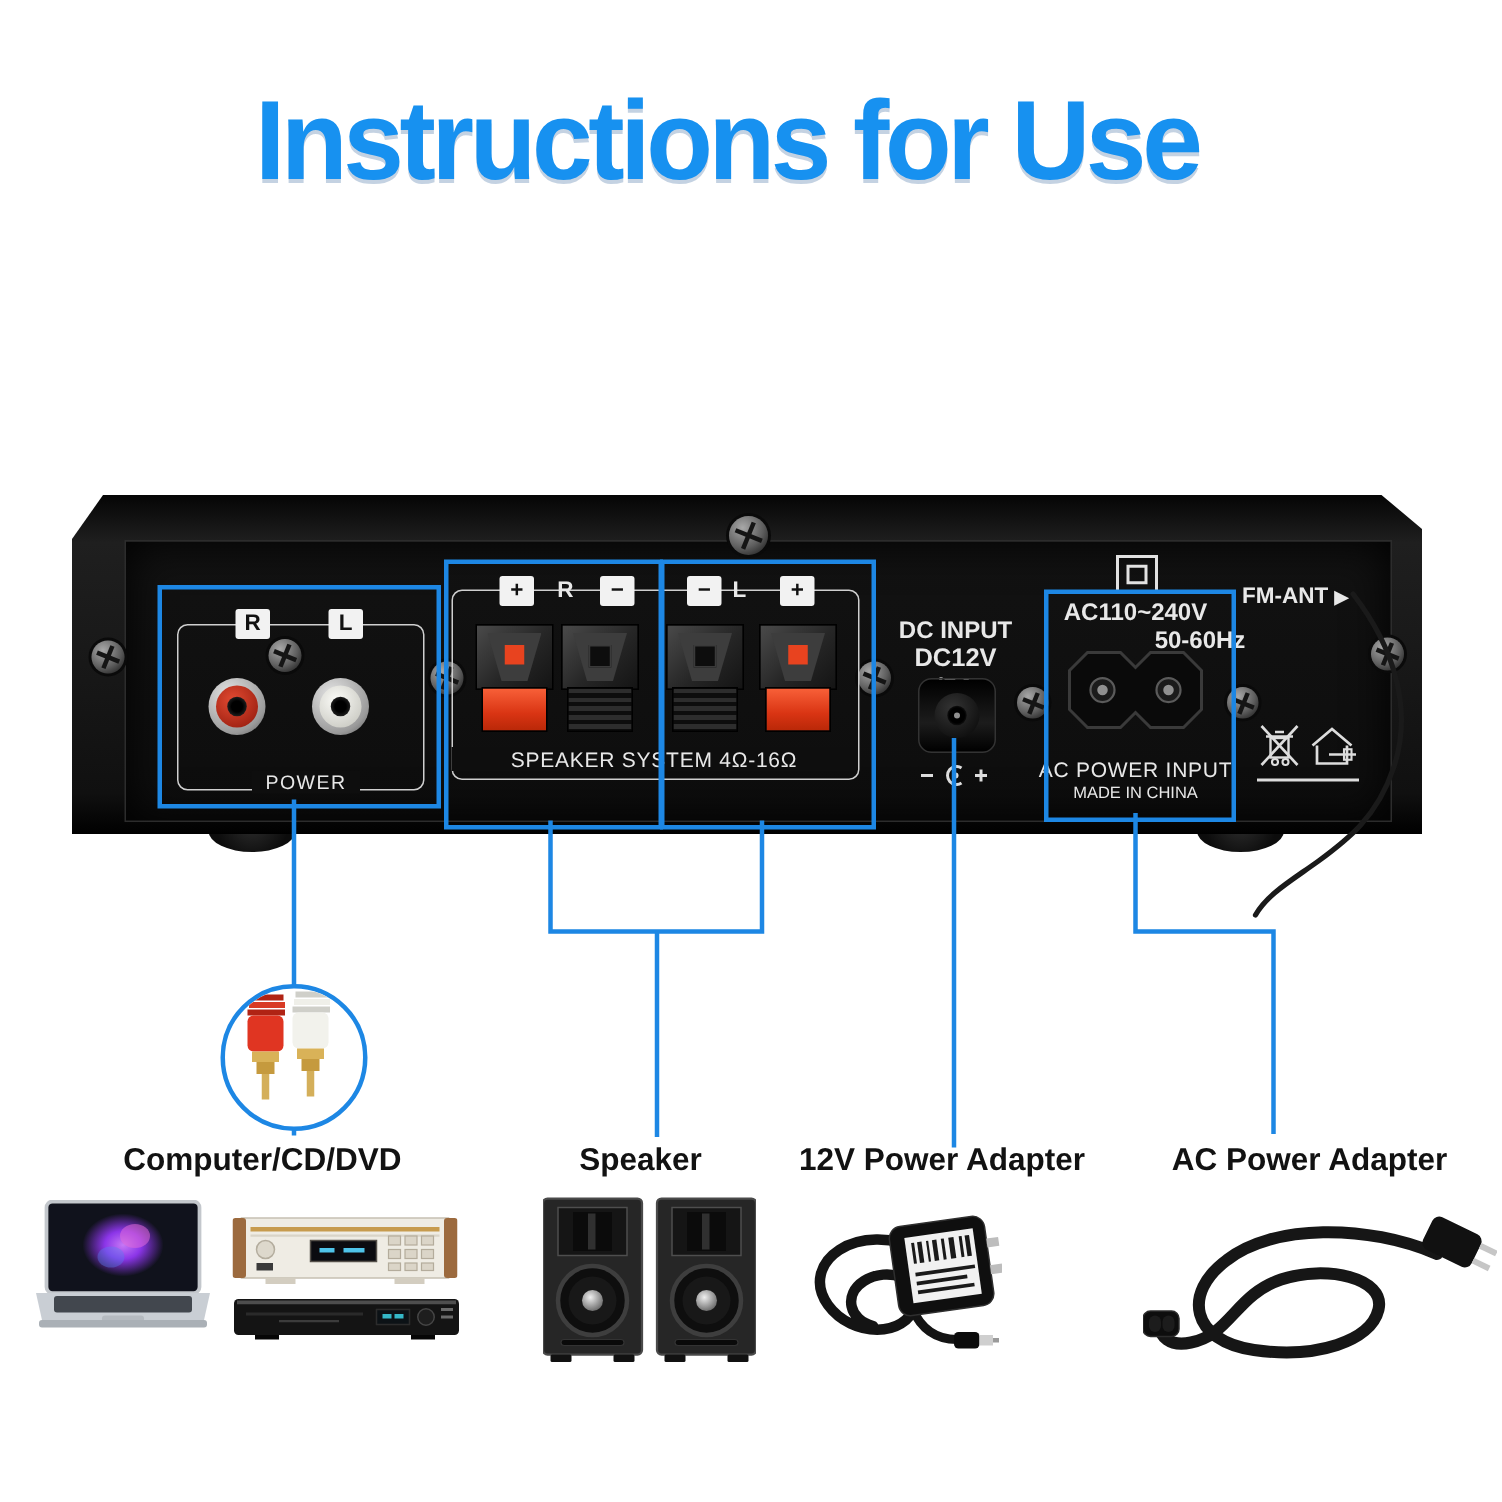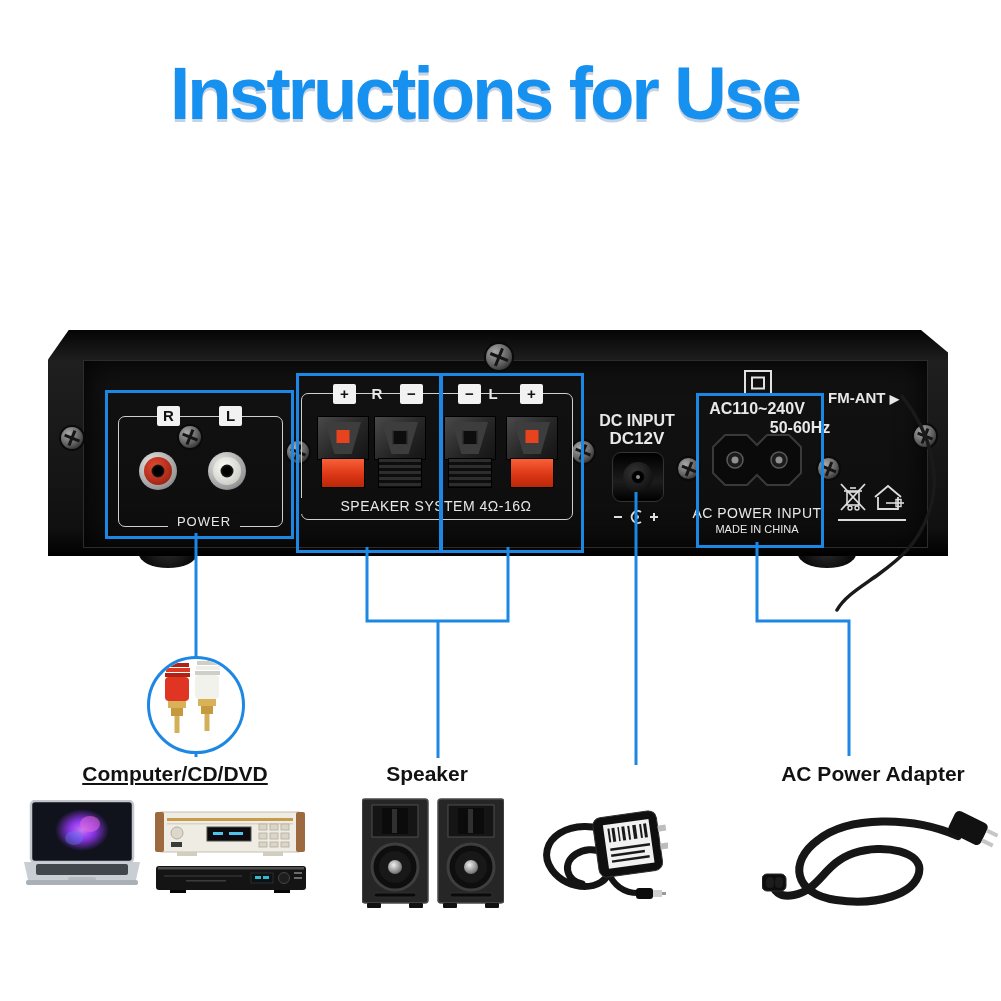--- a/index.html
+++ b/index.html
@@ -227,22 +227,23 @@
           <rect x="46" y="7" width="24" height="4" fill="#efefe9"></rect>
         <rect x="45" y="12" width="25" height="4" fill="#cfcfc9"></rect>
         <rect x="45" y="16" width="24" height="24" rx="4" fill="#f2f2ec"></rect>
         <rect x="48" y="40" width="18" height="7" fill="#d9b258"></rect>
         <rect x="51" y="47" width="12" height="8" fill="#c59a3e"></rect>
         <rect x="54.5" y="55" width="5" height="17" fill="#d4af5a"></rect>
       </g>
     </svg>
   </div>
 
-  <div class="cap-label" style="left:60px;top:762px;width:230px;text-decoration:underline;">Computer/CD/DVD</div>
+  <div class="cap-label" style="left:60px;top:762px;width:230px;">Computer/CD/DVD</div>
   <div class="cap-label" style="left:347px;top:762px;width:160px;">Speaker</div>
+  <div class="cap-label" style="left:518px;top:762px;width:220px;">12V Power Adapter</div>
   <div class="cap-label" style="left:763px;top:762px;width:220px;">AC Power Adapter</div>
 
   <svg class="product" style="left:20px;top:800px;" width="124" height="96" viewBox="0 0 124 96">
     <defs>
       <radialGradient id="neb" cx="50%" cy="50%" r="50%">
         <stop offset="0%" stop-color="#c678f5"></stop>
           <stop offset="45%" stop-color="#8b35e8"></stop>
           <stop offset="100%" stop-color="#10121c"></stop>
       </radialGradient>
     </defs>

